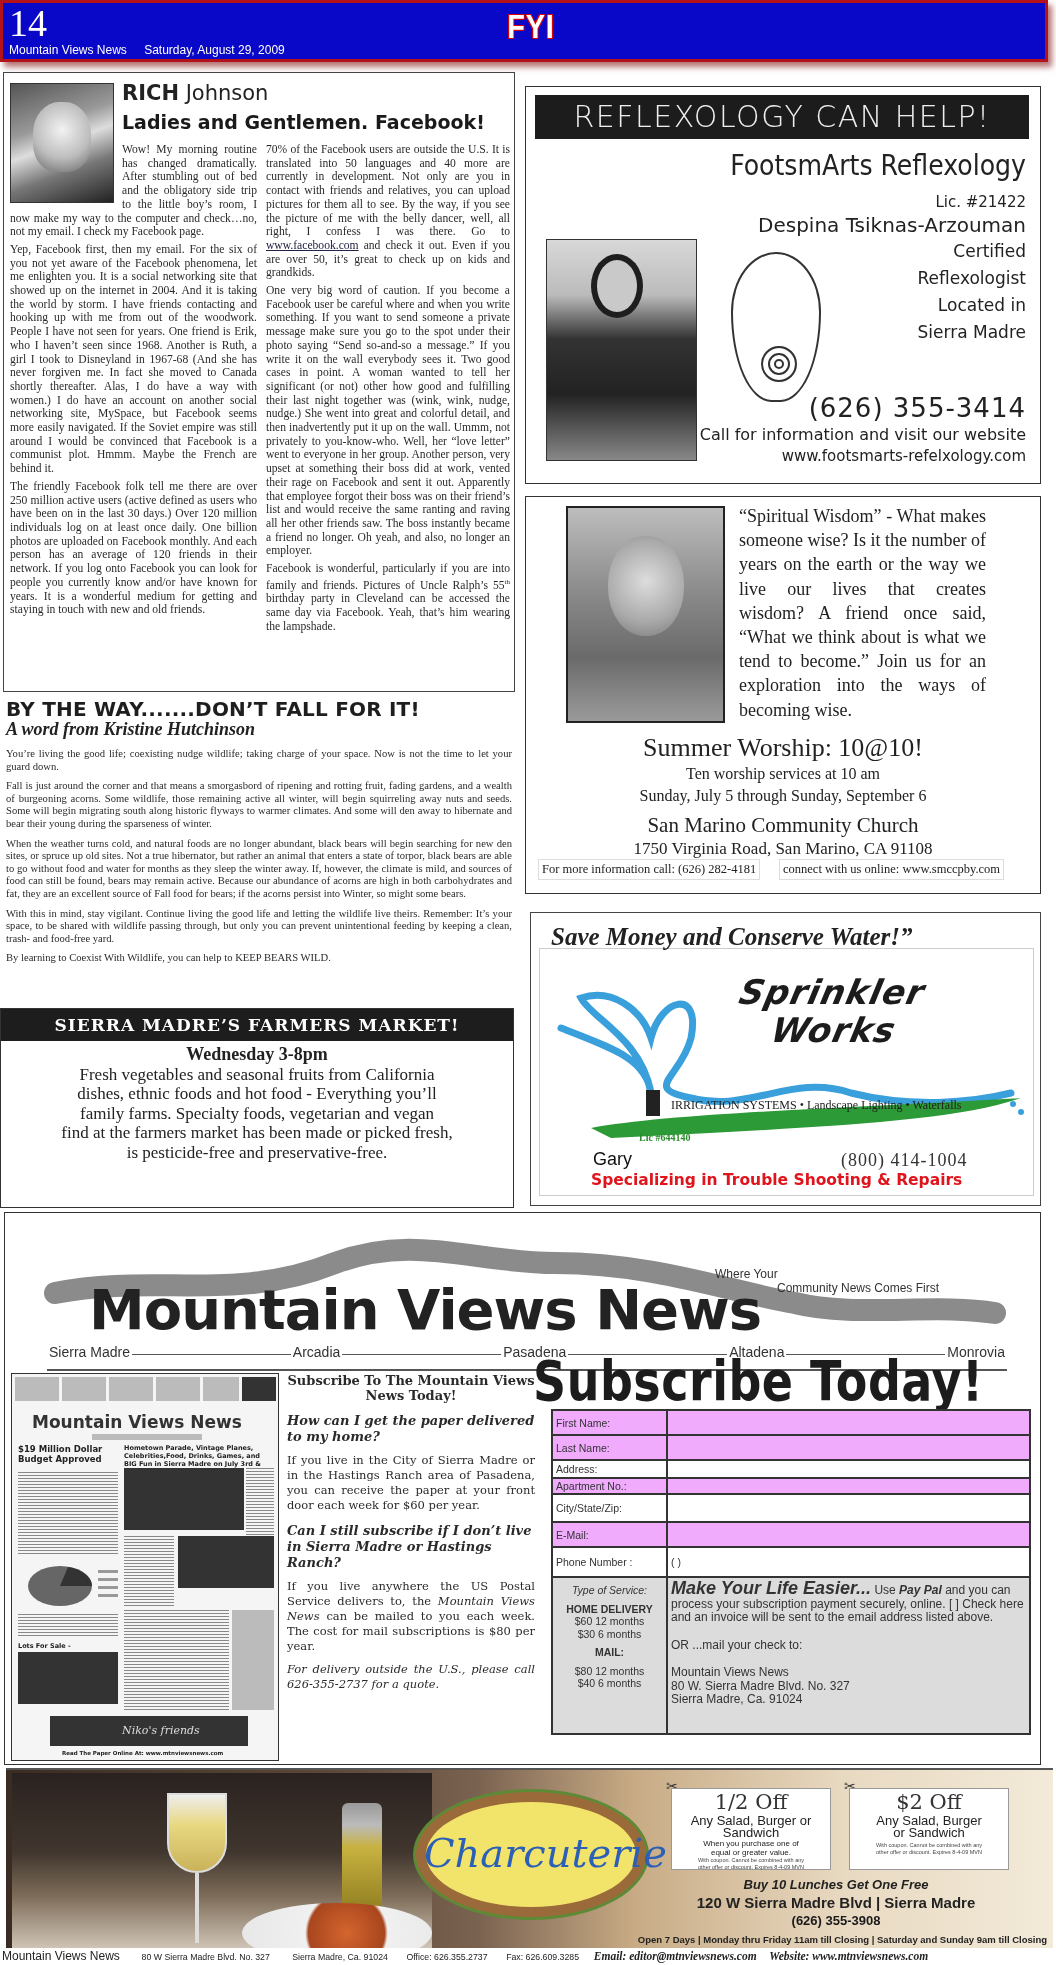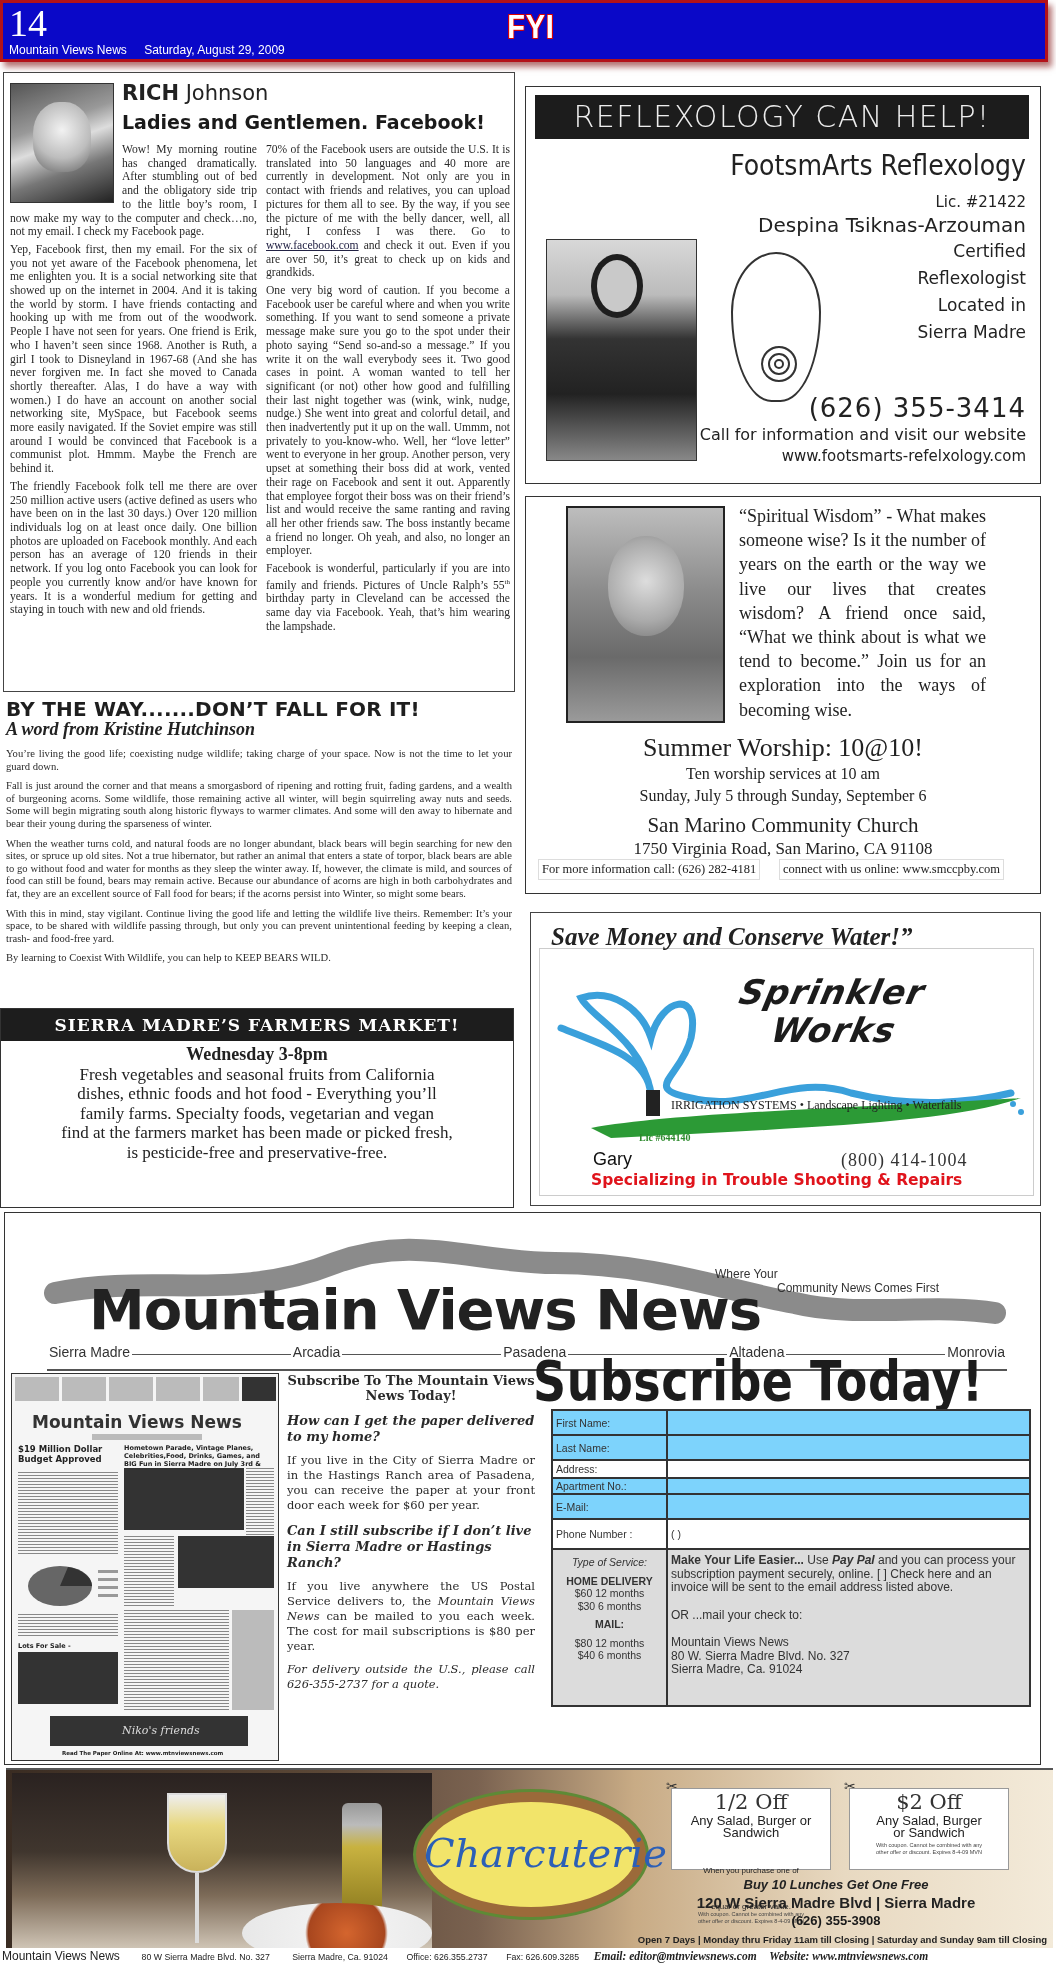--- a/index.html
+++ b/index.html
@@ -105,42 +105,42 @@
   #sub-copy { position:absolute; left: 282px; top: 160px; width: 248px; font-family: "DejaVu Serif", serif; color: #2a2a2a; }
   #sub-copy .hd { text-align: center; font-weight: bold; font-size: 13px; line-height: 15px; }
   #sub-copy .q { font-weight: bold; font-style: italic; font-size: 13px; line-height: 16px; margin-top: 10px; }
   #sub-copy .p { font-size: 11.5px; line-height: 15px; margin-top: 8px; text-align: justify; }
   #sub-copy .p.it { font-style: italic; }
 
   #sub-big { position:absolute; left: 528px; top: 135px; font-family: "DejaVu Sans", sans-serif; font-weight: bold; font-size: 46px; color: #1c1c1c; letter-spacing: 0.5px; transform: scaleY(1.2); transform-origin: top left; }
   #sub-form { position:absolute; left: 546px; top: 196px; width: 480px; border: 2px solid #333; border-collapse: collapse; font-family: "Liberation Sans", sans-serif; }
   #sub-form td { border: 2px solid #333; font-size: 10.5px; padding: 0 3px; color: #333; }
   #sub-form td.lbl { width: 115px; }
-  #sub-form tr.g td { background: #7dd3fc; }
+  #sub-form tr.g td { background: #f0abfc; }
   #sub-form tr.svc td { background: #dcdcdc; vertical-align: top; }
   .svc-left { text-align: center; font-size: 10.5px; line-height: 12.5px; padding-top: 6px !important; }
   .svc-left .bold { font-weight: bold; }
   .svc-left .it { font-style: italic; }
   .svc-right { font-size: 12px !important; line-height: 13.5px; padding-top: 4px !important; }
-  .svc-right .big { font-weight: bold; font-size: 12px; }
+  .svc-right .big { font-style: italic; font-weight: bold; font-size: 18px; }
   .svc-right .it { font-style: italic; font-weight: bold; }
 
   
   #resto { left: 6px; top: 1768px; width: 1047px; height: 180px; border-top: 2px solid #555; background: linear-gradient(90deg, #3a2c22 0%, #5b4736 30%, #7a6250 45%, #c8ab85 60%, #e8d9c1 80%, #f3ead9 100%); overflow: hidden; }
   #resto-photo { position:absolute; left: 6px; top: 3px; width: 420px; height: 175px; background: linear-gradient(180deg,#2a2220 0%,#40362e 45%,#7d6b58 70%,#cfc4b5 100%); }
   #resto-glass { position:absolute; left: 155px; top: 20px; width: 60px; height: 80px; border-radius: 0 0 30px 30px; background: linear-gradient(180deg,#eee 0%,#e8d880 40%,#c9b25a 100%); border: 2px solid #ddd; }
   #resto-stem { position:absolute; left: 183px; top: 100px; width: 4px; height: 70px; background: #ddd; }
   #resto-oil { position:absolute; left: 330px; top: 30px; width: 40px; height: 110px; background: linear-gradient(180deg,#999 0%,#bbb 20%,#c8b240 40%,#8f7d20 100%); border-radius: 6px 6px 2px 2px; }
   #resto-plate { position:absolute; left: 230px; top: 130px; width: 190px; height: 60px; border-radius: 50%; background: radial-gradient(circle at 55% 50%, #d4652e 0%, #a8461e 35%, #f0f0f0 38%, #e7e7e7 100%); }
   #resto-oval { position:absolute; left: 410px; top: 22px; width: 230px; height: 125px; border-radius: 50%; background: #f2e46a; border: 10px solid #9b6a3a; box-shadow: 0 0 0 3px #5e8a36; }
   #resto-name { position:absolute; left: 418px; top: 60px; width: 214px; text-align: center; font-family: "DejaVu Serif", serif; font-style: italic; font-size: 40px; color: #2c5fb6; }
   .coupon { position:absolute; top: 18px; width: 160px; height: 82px; background: #fff; border: 1px solid #999; text-align: center; font-family: "Liberation Sans", sans-serif; color: #222; }
   .coupon .off { font-family: "DejaVu Serif", serif; font-size: 21px; line-height: 26px; color: #333; }
   .coupon .what { font-weight: normal; font-size: 13px; line-height: 12px; }
-  .coupon .sm { font-size: 8px; line-height: 9px; margin-top: 27px; }
+  .coupon .sm { font-size: 8px; line-height: 9px; }
   .coupon .xs { font-size: 5.5px; line-height: 7px; color: #444; }
   .scissors { position:absolute; top: 8px; font-size: 14px; color: #333; }
   #c1 { left: 665px; }
   #c2 { left: 843px; }
   #resto-buy { position:absolute; left: 635px; top: 107px; width: 390px; text-align: center; font-family: "Liberation Sans", sans-serif; font-style: italic; font-weight: bold; font-size: 13px; color: #222; }
   #resto-addr { position:absolute; left: 635px; top: 124px; width: 390px; text-align: center; font-family: "Liberation Sans", sans-serif; font-weight: bold; font-size: 15px; color: #222; }
   #resto-phone { position:absolute; left: 635px; top: 143px; width: 390px; text-align: center; font-family: "Liberation Sans", sans-serif; font-weight: bold; font-size: 13px; color: #1a1a1a; }
   #resto-hours { position:absolute; right: 6px; top: 164px; font-family: "Liberation Sans", sans-serif; font-weight: bold; font-size: 9.5px; color: #222; }
 
   
@@ -325,20 +325,24 @@
           <td></td>
         </tr>
     <tr style="height:18px">
           <td class="lbl">Address:</td>
           <td></td>
         </tr>
     <tr class="g" style="height:16px">
           <td class="lbl">Apartment No.:</td>
           <td></td>
         </tr>
+    <tr style="height:28px">
+          <td class="lbl">City/State/Zip:</td>
+          <td></td>
+        </tr>
     <tr class="g" style="height:25px">
           <td class="lbl">E-Mail:</td>
           <td></td>
         </tr>
     <tr style="height:30px">
           <td class="lbl">Phone Number :</td>
           <td>(          )</td>
         </tr>
     <tr class="svc" style="height:157px">
       <td class="lbl svc-left">

